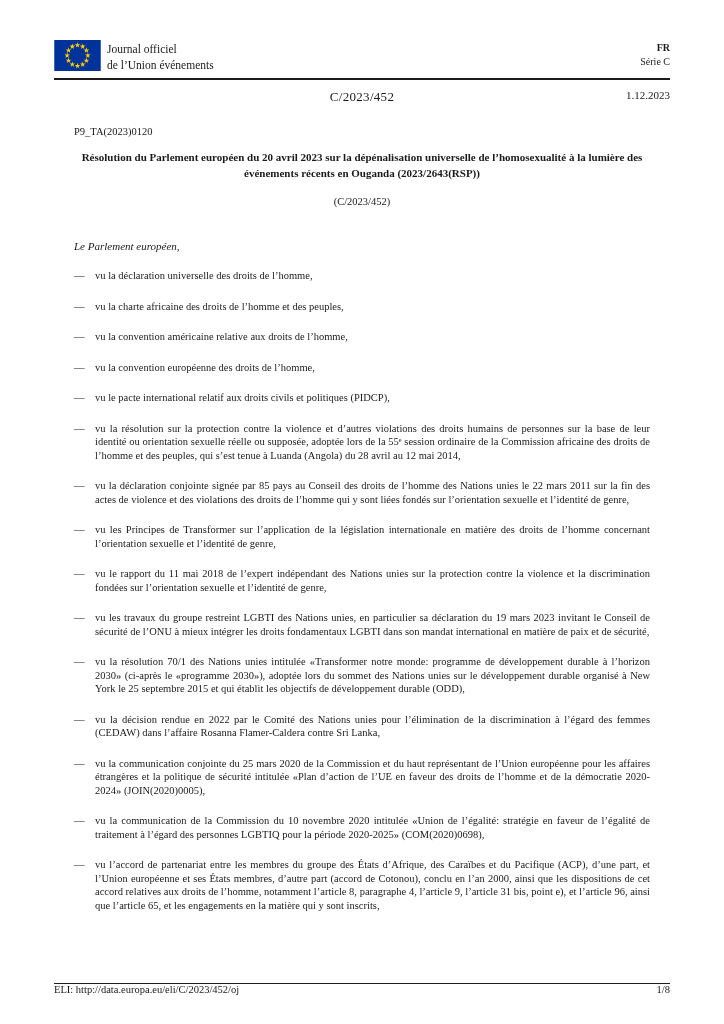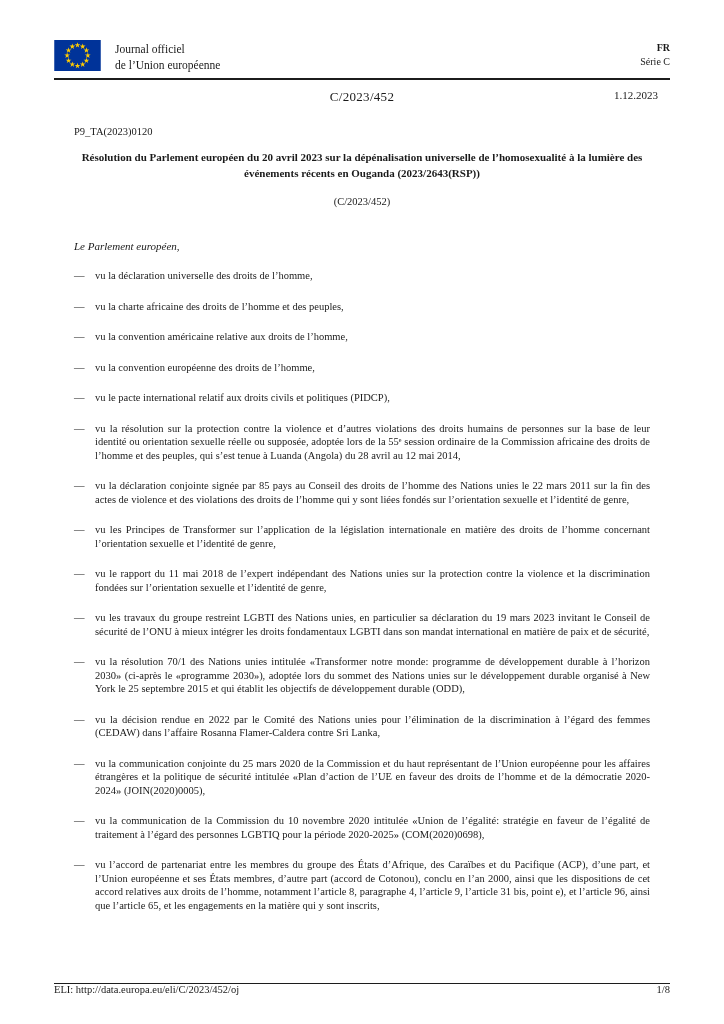--- a/index.html
+++ b/index.html
@@ -11,27 +11,27 @@
     color: #1a1a1a;
     overflow: hidden;
   }
   .page {
     position: absolute; inset: 0;
     padding: 40px 54px 0 54px;
   }
   
   .header-row { display: flex; align-items: flex-start; }
   .eu-flag { width: 47px; height: 31px; display: block; flex-shrink: 0; }
-  .journal-name { margin-left: 14px; font-size: 11.5px; line-height: 1.4; padding-top: 1px; }
+  .journal-name { margin-left: 6px; font-size: 11.5px; line-height: 1.4; padding-top: 1px; }
   .header-right { margin-left: auto; text-align: right; font-size: 10px; line-height: 1.4; padding-top: 1px; }
   .lang { font-weight: bold; }
   .header-rule { border-top: 2px solid #1c1c1c; margin-top: 5px; }
   .docnum-row { position: relative; margin-top: 9px; height: 16px; }
   .doc-number { text-align: center; font-size: 13px; letter-spacing: 0.3px; }
-  .doc-date { position: absolute; right: 12px; top: 0; font-size: 11px; }
+  .doc-date { position: absolute; right: 0; top: 0; font-size: 11px; }
   
   .doc-body { margin: 0 20px; }
   .ref-code { margin-top: 21px; font-size: 10.5px; }
   .doc-title {
     margin-top: 9px; font-size: 13.5px; font-weight: bold;
     text-align: justify; line-height: 1.4;
   }
   .doc-subtitle {
     margin-top: 13px; font-size: 11px; font-weight: bold;
     text-align: center; line-height: 1.45; padding: 0 2px;
@@ -68,21 +68,21 @@
         <polygon points="27.50,20.76 28.15,22.76 30.26,22.76 28.56,24.00 29.20,26.01 27.50,24.77 25.80,26.01 26.44,24.00 24.74,22.76 26.85,22.76" fill="#FFCC00"></polygon>
         <polygon points="22.50,22.10 23.15,24.10 25.26,24.10 23.56,25.34 24.20,27.35 22.50,26.11 20.80,27.35 21.44,25.34 19.74,24.10 21.85,24.10" fill="#FFCC00"></polygon>
         <polygon points="17.50,20.76 18.15,22.76 20.26,22.76 18.56,24.00 19.20,26.01 17.50,24.77 15.80,26.01 16.44,24.00 14.74,22.76 16.85,22.76" fill="#FFCC00"></polygon>
         <polygon points="13.84,17.10 14.49,19.10 16.60,19.10 14.90,20.34 15.54,22.35 13.84,21.11 12.14,22.35 12.78,20.34 11.08,19.10 13.19,19.10" fill="#FFCC00"></polygon>
         <polygon points="12.50,12.10 13.15,14.10 15.26,14.10 13.56,15.34 14.20,17.35 12.50,16.11 10.80,17.35 11.44,15.34 9.74,14.10 11.85,14.10" fill="#FFCC00"></polygon>
         <polygon points="13.84,7.10 14.49,9.10 16.60,9.10 14.90,10.34 15.54,12.35 13.84,11.11 12.14,12.35 12.78,10.34 11.08,9.10 13.19,9.10" fill="#FFCC00"></polygon>
         <polygon points="17.50,3.44 18.15,5.44 20.26,5.44 18.56,6.68 19.20,8.69 17.50,7.45 15.80,8.69 16.44,6.68 14.74,5.44 16.85,5.44" fill="#FFCC00"></polygon>
       </svg>
     <div class="journal-name">
       <div>Journal officiel</div>
-      <div>de l’Union européenne</div>
+      <div>de l’Union événements</div>
     </div>
     <div class="header-right">
       <div class="lang">FR</div>
       <div>Série C</div>
     </div>
   </div>
 
   <div class="header-rule"></div>
 
   <div class="docnum-row">

